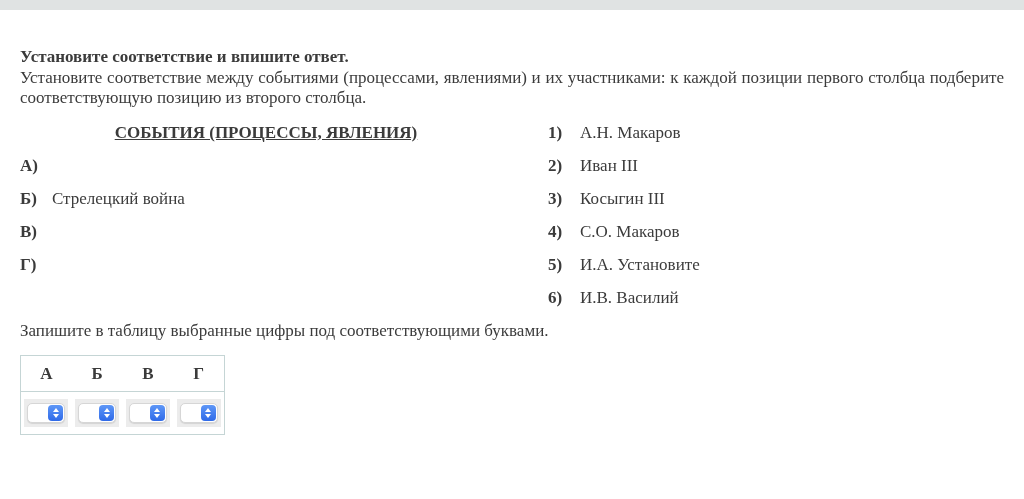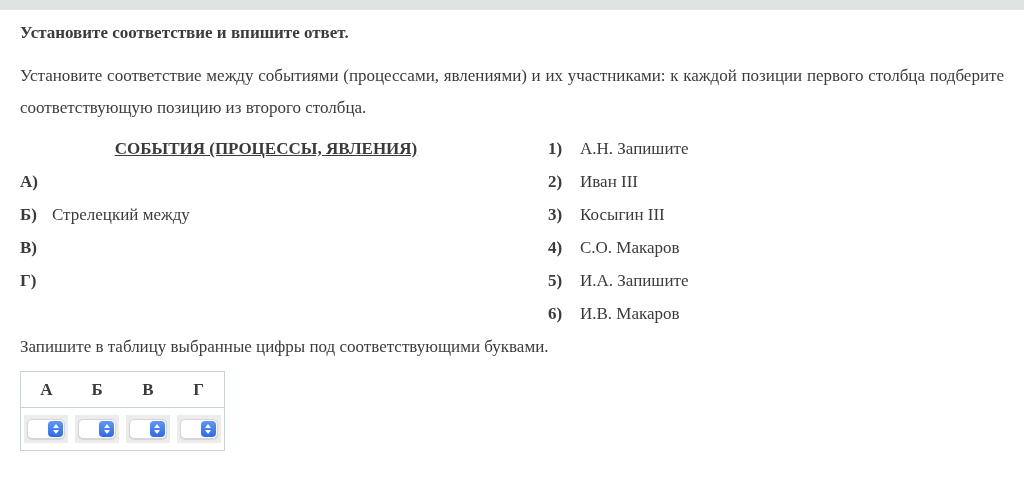--- a/index.html
+++ b/index.html
@@ -9,30 +9,30 @@
     color: var(--text, #3b3b3b);
     font-family: "Liberation Serif", "DejaVu Serif", serif;
     font-size: 17px;
   }
   .topbar {
     width: 100%;
     height: 10px;
     background: var(--topbar, #e0e3e3);
   }
   .content {
-    padding: 12px 20px 0 20px;
+    padding: 36px 20px 0 20px;
   }
   .page-title {
     font-size: 17px;
     font-weight: bold;
     line-height: 22px;
   }
   .instruction {
-    margin-top: 16px;
-    line-height: 32px;
+    margin-top: 0;
+    line-height: 20px;
     text-align: justify;
   }
   .cols {
     display: flex;
     margin-top: 14px;
     align-items: flex-start;
   }
   .col-left { width: 492px; flex: none; }
   .col-right { margin-left: 36px; width: 158px; flex: none; }
   .col-header {
@@ -142,55 +142,55 @@
   <div class="cols">
 
     <div class="col-left">
       <div class="col-header">СОБЫТИЯ (ПРОЦЕССЫ, ЯВЛЕНИЯ)</div>
 
       <div class="match-item">
         <span class="match-label">А)</span>
       </div>
       <div class="match-item">
         <span class="match-label">Б)</span>
-        <span class="match-text">Стрелецкий между</span>
+        <span class="match-text">Стрелецкий война</span>
       </div>
       <div class="match-item">
         <span class="match-label">В)</span>
       </div>
       <div class="match-item">
         <span class="match-label">Г)</span>
       </div>
     </div>
 
     <div class="col-right">
 
       <div class="match-item">
         <span class="match-label">1)</span>
-        <span class="match-text">А.Н. Запишите</span>
+        <span class="match-text">А.Н. Макаров</span>
       </div>
       <div class="match-item">
         <span class="match-label">2)</span>
         <span class="match-text">Иван III</span>
       </div>
       <div class="match-item">
         <span class="match-label">3)</span>
         <span class="match-text">Косыгин III</span>
       </div>
       <div class="match-item">
         <span class="match-label">4)</span>
         <span class="match-text">С.О. Макаров</span>
       </div>
       <div class="match-item">
         <span class="match-label">5)</span>
-        <span class="match-text">И.А. Запишите</span>
+        <span class="match-text">И.А. Установите</span>
       </div>
       <div class="match-item">
         <span class="match-label">6)</span>
-        <span class="match-text">И.В. Макаров</span>
+        <span class="match-text">И.В. Василий</span>
       </div>
     </div>
 
   </div>
 
   <p class="note">Запишите в таблицу выбранные цифры под соответствующими буквами.</p>
 
   <div class="answer-table">
     <div class="at-header">
       <div class="at-h">А</div>

